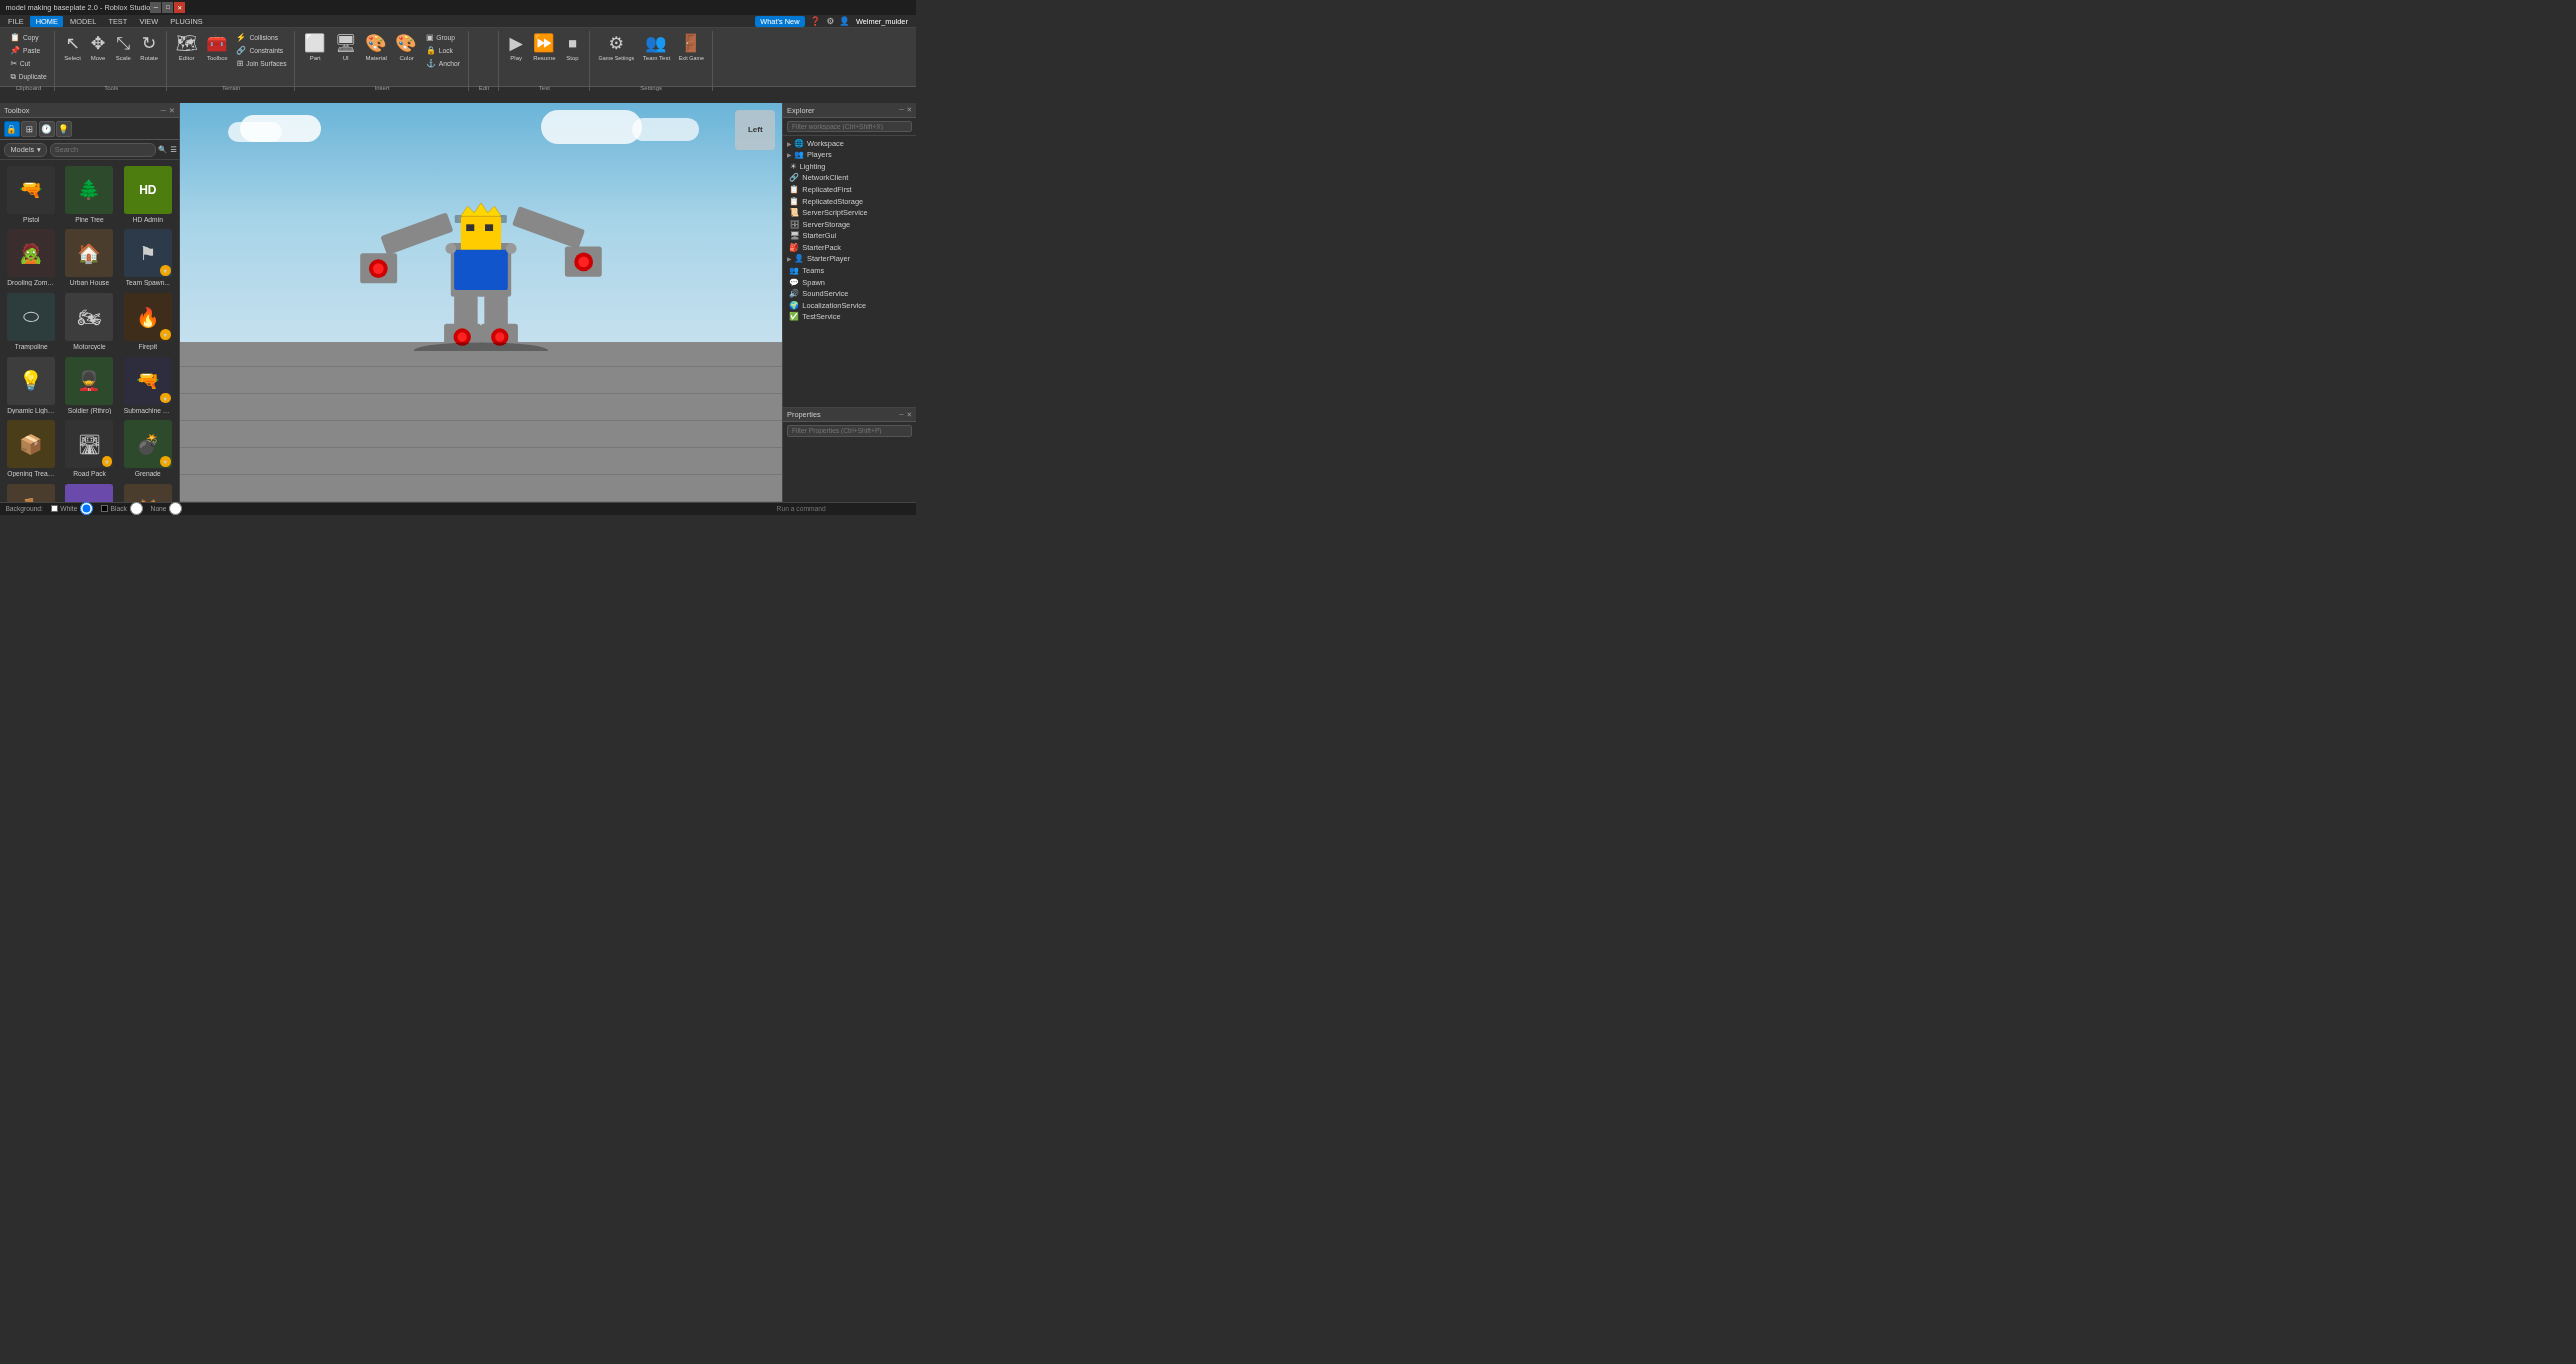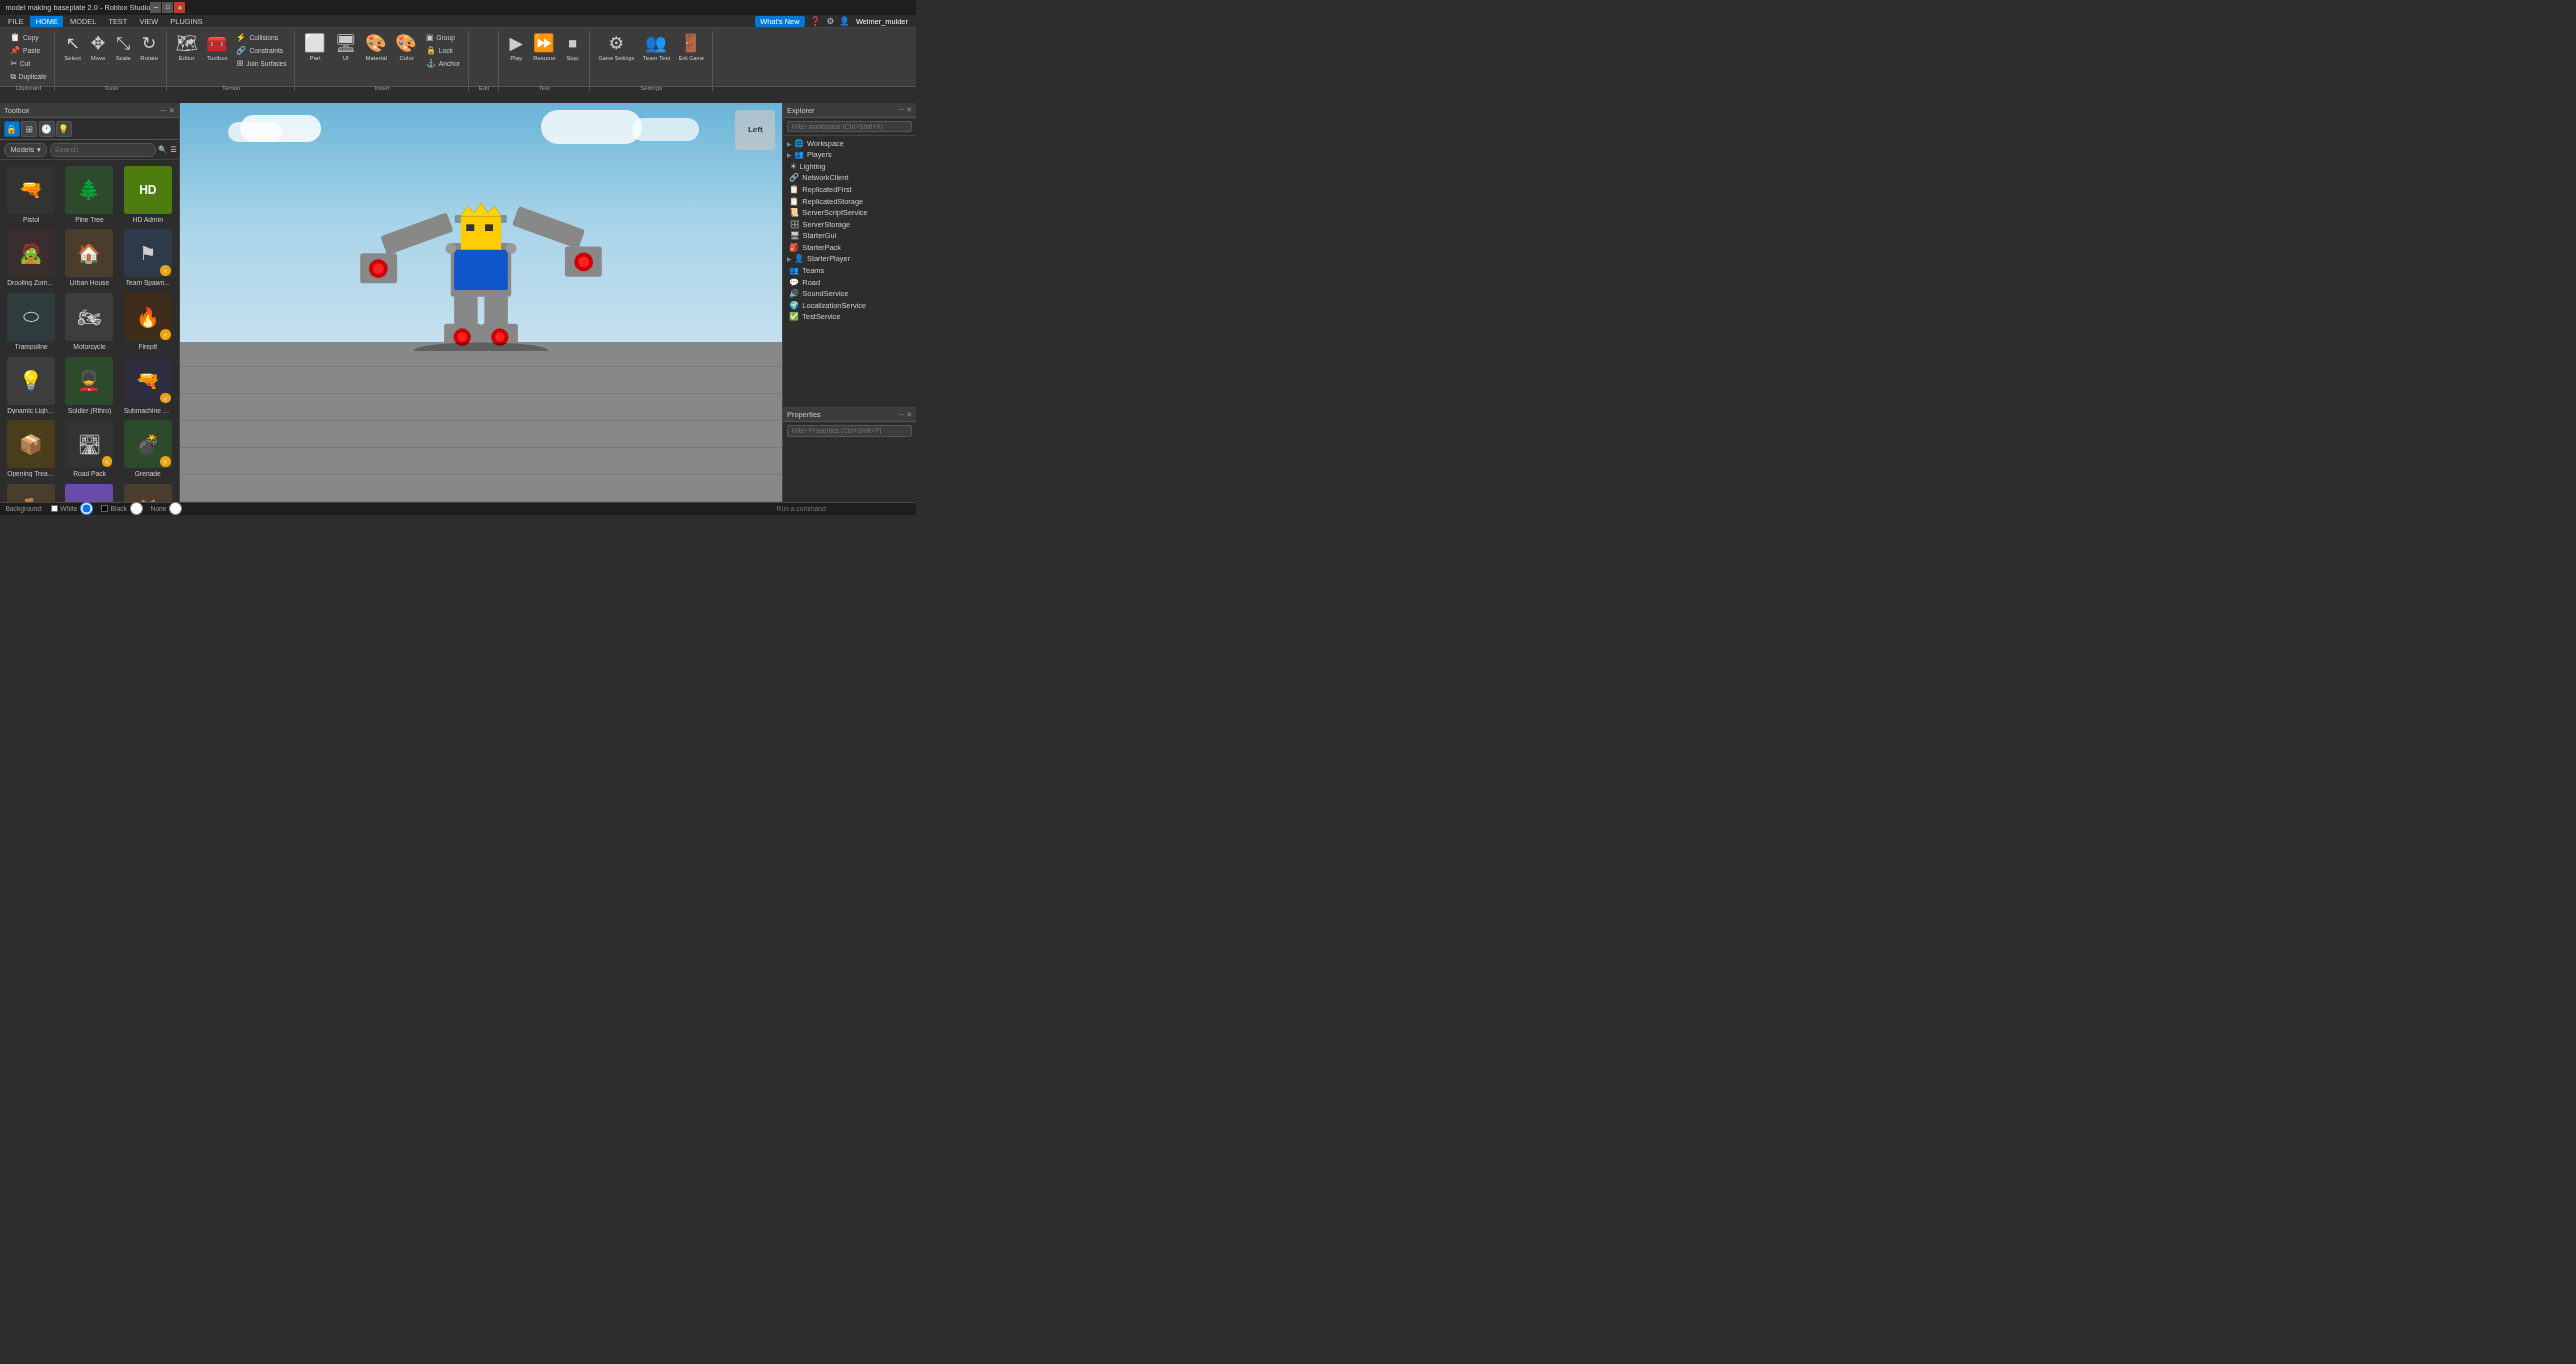--- a/index.html
+++ b/index.html
@@ -933,21 +933,21 @@
                 <span class="item-name">StarterPlayer</span>
               </div>
               <div class="tree-item">
                 <span class="arrow"></span>
                 <span class="item-icon">👥</span>
                 <span class="item-name">Teams</span>
               </div>
               <div class="tree-item">
                 <span class="arrow"></span>
                 <span class="item-icon">💬</span>
-                <span class="item-name">Road</span>
+                <span class="item-name">Spawn</span>
               </div>
               <div class="tree-item">
                 <span class="arrow"></span>
                 <span class="item-icon">🔊</span>
                 <span class="item-name">SoundService</span>
               </div>
               <div class="tree-item">
                 <span class="arrow"></span>
                 <span class="item-icon">🌍</span>
                 <span class="item-name">LocalizationService</span>

